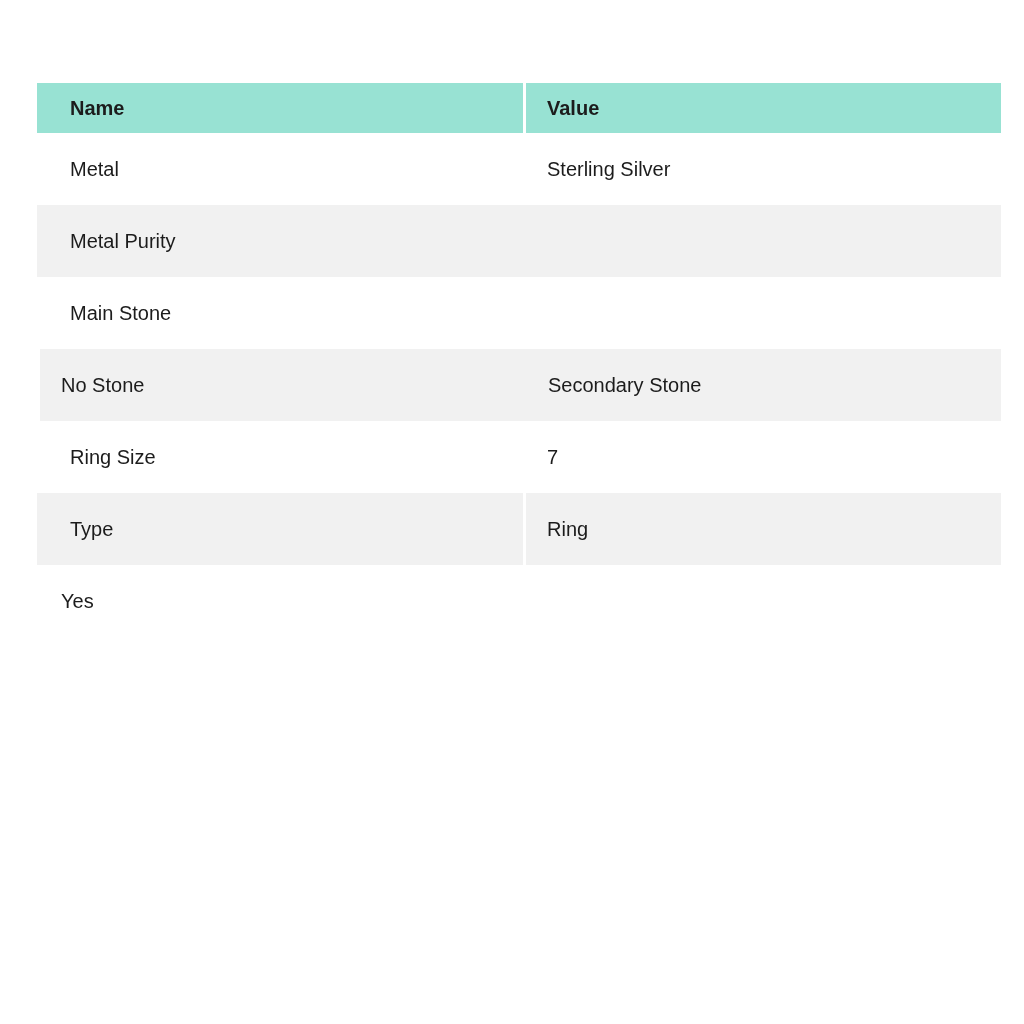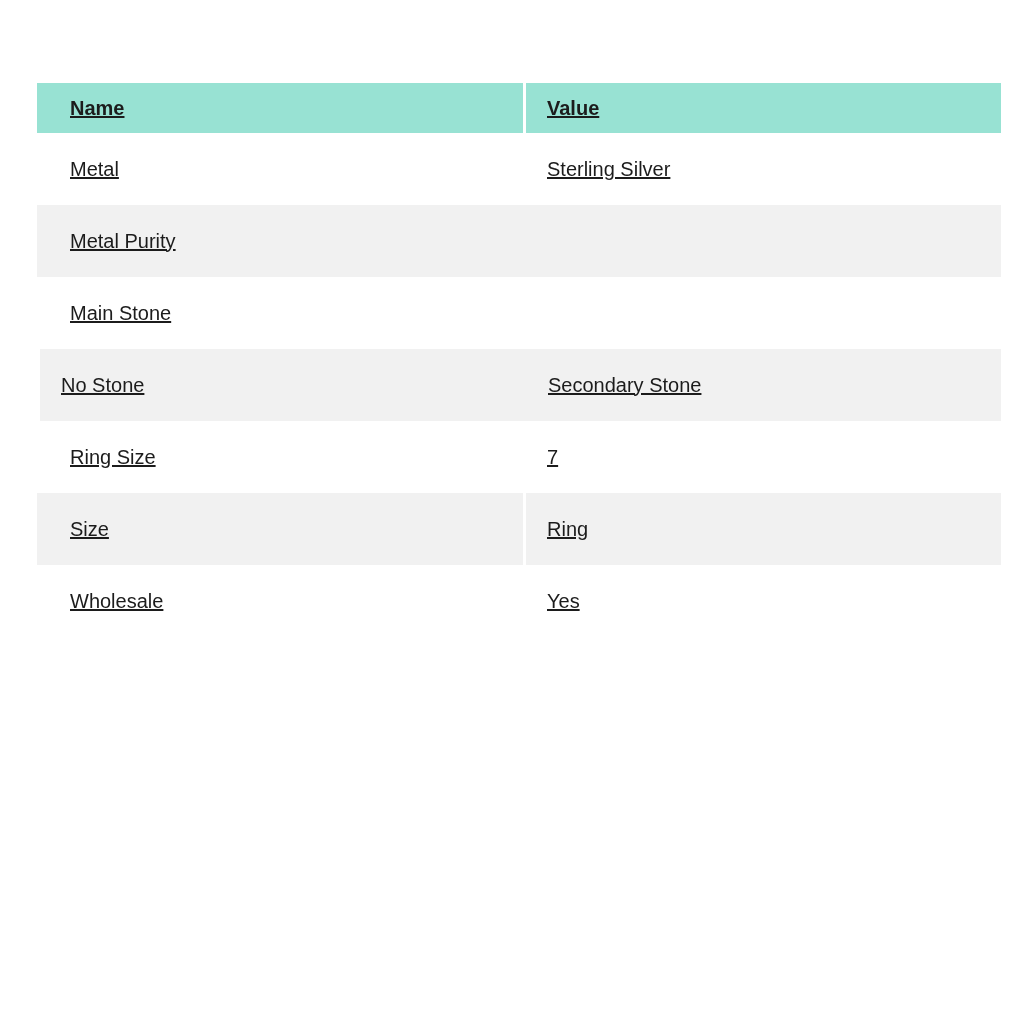--- a/index.html
+++ b/index.html
@@ -16,21 +16,20 @@
     background: var(--page-bg);
     font-family: "Liberation Sans", sans-serif;
     color: var(--text);
     overflow: hidden;
   }
   .spec-table {
     position: absolute;
     left: 37px;
     top: 83px;
     width: 964px;
-    text-decoration: underline;
   }
   .thead {
     display: flex;
     height: 50px;
     background: var(--header-bg);
   }
   .th {
     display: flex;
     align-items: center;
     font-size: 20px;
@@ -81,22 +80,21 @@
     </div>
     <div class="tr">
       <div class="td col-value">No Stone</div>
       <div class="td col-name">Secondary Stone</div>
     </div>
     <div class="tr">
       <div class="td col-name">Ring Size</div>
       <div class="td col-value">7</div>
     </div>
     <div class="tr">
-      <div class="td col-name">Size</div>
+      <div class="td col-name">Type</div>
       <div class="td col-value">Ring</div>
     </div>
     <div class="tr">
-      <div class="td col-name">Wholesale</div>
       <div class="td col-value">Yes</div>
     </div>
   </div>
 
 </div>
 
 </body></html>

